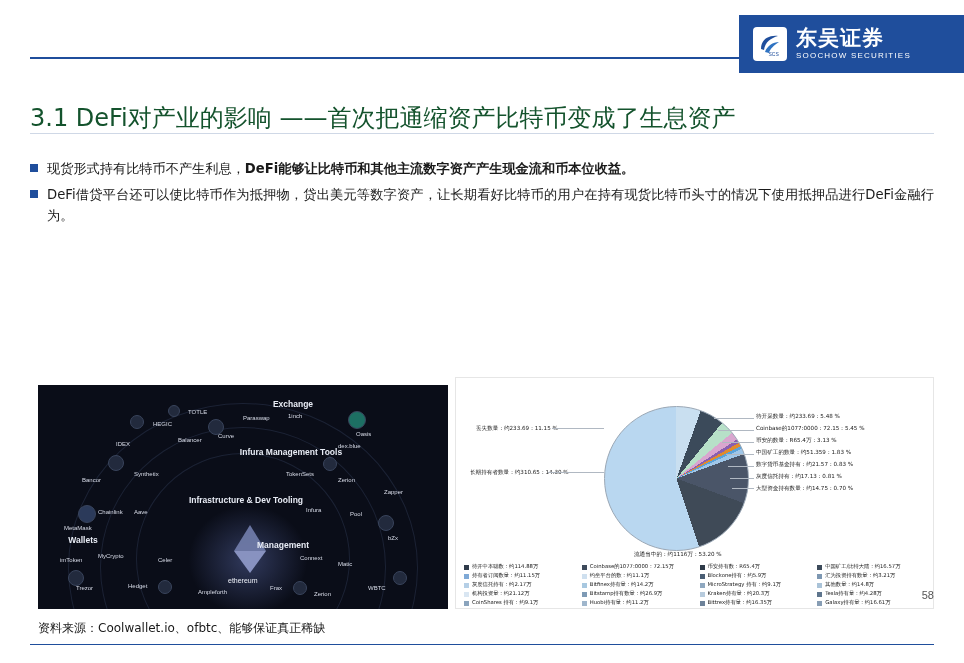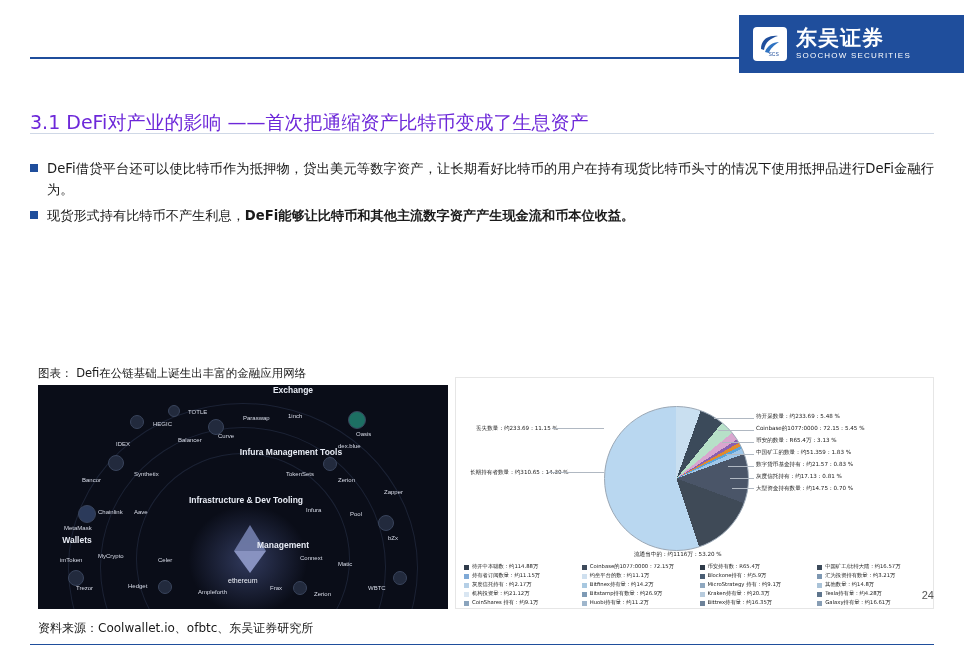--- a/index.html
+++ b/index.html
@@ -48,22 +48,22 @@
     font-family: "Liberation Sans", sans-serif;
   }
   .header-rule {
     position: absolute; left: 30px; top: 57px;
     width: 709px; height: 2px;
     background: #1f4e9c;
   }
 
   
   .slide-title {
-    position: absolute; left: 30px; top: 110px;
-    font-size: 19px; color: #6d28d9;
+    position: absolute; left: 30px; top: 102px;
+    font-size: 24px; color: #14532d;
     font-family: "DejaVu Sans", sans-serif;
     white-space: nowrap;
   }
   .title-rule {
     position: absolute; left: 30px; top: 133px;
     width: 904px; height: 1px;
     background: #cfd8e6;
   }
 
   
@@ -263,50 +263,49 @@
   </div>
 
   <div class="slide-title">3.1 DeFi对产业的影响 ——首次把通缩资产比特币变成了生息资产</div>
   <div class="title-rule"></div>
 
   <div class="bullets">
 
 
     <div class="bullet-row">
       <div class="bullet-mark"></div>
+      <div class="bullet-text">
+        <span>现货形式持有比特币不产生利息，</span><b>DeFi能够让比特币和其他主流数字资产产生现金流和币本位收益。</b>
+      </div>
+    </div>
+
+    <div class="bullet-row">
+      <div class="bullet-mark"></div>
       <div class="bullet-text">DeFi借贷平台还可以使比特币作为抵押物，贷出美元等数字资产，让长期看好比特币的用户在持有现货比特币头寸的情况下使用抵押品进行DeFi金融行为。</div>
     </div>
 
-    <div class="bullet-row">
-      <div class="bullet-mark"></div>
-      <div class="bullet-text">
-        <span>现货形式持有比特币不产生利息，</span><b>DeFi能够让比特币和其他主流数字资产产生现金流和币本位收益。</b>
-      </div>
-    </div>
-
   </div>
 
   <div class="fig-captions">
-    <div class="fig-caption left">图表：  Defi在公链基础上诞生出丰富的金融应用网络</div>
   </div>
 
   <div class="fig-left">
     <div class="glow"></div>
     <div class="ring" style="left:30px; top:18px; width:350px; height:330px;"></div>
     <div class="ring" style="left:62px; top:42px; width:286px; height:280px;"></div>
     <div class="ring" style="left:98px; top:68px; width:214px; height:212px;"></div>
 
     <div class="eth-diamond"></div>
     <div class="eth-diamond bot"></div>
 
-    <div class="net-head" style="left:215px; top:0; width:80px;">Exchange</div>
+    <div class="net-head" style="left:215px; top:14px; width:80px;">Exchange</div>
     <div class="net-head" style="left:198px; top:62px; width:110px;">Infura Management Tools</div>
     <div class="net-head" style="left:148px; top:110px; width:120px;">Infrastructure &amp; Dev Tooling</div>
     <div class="net-head" style="left:200px; top:155px; width:90px;">Management</div>
-    <div class="net-head" style="left:9px; top:150px; width:60px;">Wallets</div>
+    <div class="net-head" style="left:15px; top:150px; width:60px;">Wallets</div>
 
     <div class="net-node" style="left:92px; top:30px; width:14px; height:14px;"></div>
     <div class="net-node" style="left:130px; top:20px; width:12px; height:12px;"></div>
     <div class="net-node" style="left:170px; top:34px; width:16px; height:16px;"></div>
     <div class="net-node" style="left:310px; top:26px; width:18px; height:18px; background:#1d6f63;"></div>
     <div class="net-node" style="left:70px; top:70px; width:16px; height:16px;"></div>
     <div class="net-node" style="left:285px; top:72px; width:14px; height:14px;"></div>
     <div class="net-node" style="left:40px; top:120px; width:18px; height:18px; background:#2b3a5a;"></div>
     <div class="net-node" style="left:340px; top:130px; width:16px; height:16px;"></div>
     <div class="net-node" style="left:30px; top:185px; width:16px; height:16px;"></div>
@@ -486,17 +485,17 @@
             <span class="legend-swatch" style="background:#879db4"></span>
             <span class="legend-label">Galaxy持有量：约16.61万</span>
           </div>
         <div class="legend-item">
             <span class="legend-label">灰度Tesla的1102万：约34.69</span>
           </div>
       </div>
     </div>
   </div>
 
-  <div class="page-num">24</div>
-  <div class="source">资料来源：Coolwallet.io、ofbtc、东吴证券研究所</div>
+  <div class="page-num">58</div>
+  <div class="source">资料来源：Coolwallet.io、ofbtc、能够保证真正稀缺</div>
   <div class="footer-rule"></div>
 
 </div>
 
 </body></html>

